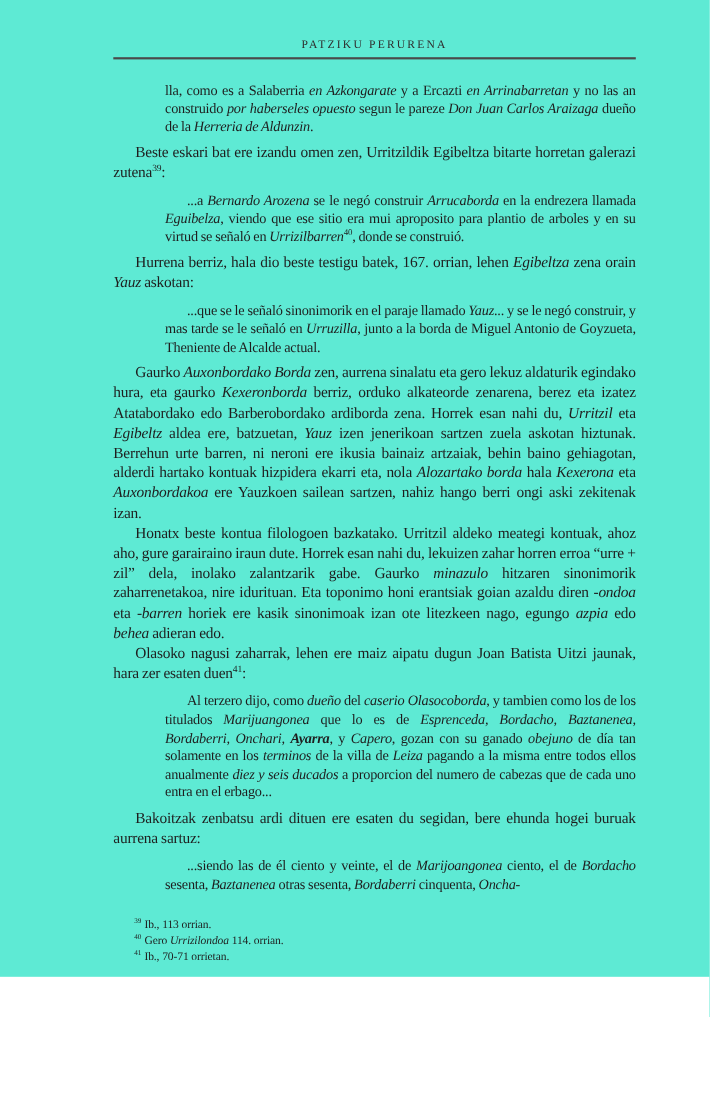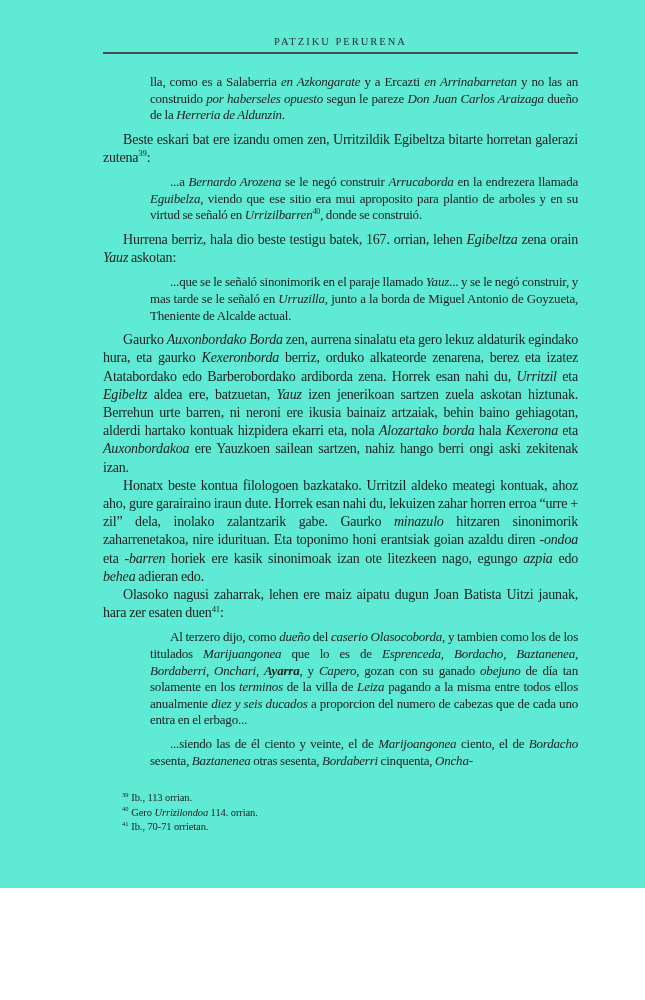--- a/index.html
+++ b/index.html
@@ -112,20 +112,21 @@
 
     <p class="para"><span>Gaurko </span><i>Auxonbordako Borda</i><span> zen, aurrena sinalatu eta gero lekuz aldaturik egindako hura, eta gaurko </span><i>Kexeronborda</i><span> berriz, orduko alkateorde zenarena, berez eta izatez Atatabordako edo Barberobordako ardiborda zena. Horrek esan nahi du, </span><i>Urritzil</i><span> eta </span><i>Egibeltz</i><span> aldea ere, batzuetan, </span><i>Yauz</i><span> izen jenerikoan sartzen zuela askotan hiztunak. Berrehun urte barren, ni neroni ere ikusia bainaiz artzaiak, behin baino gehiagotan, alderdi hartako kontuak hizpidera ekarri eta, nola </span><i>Alozartako borda</i><span> hala </span><i>Kexerona</i><span> eta </span><i>Auxonbordakoa</i><span> ere Yauzkoen sailean sartzen, nahiz hango berri ongi aski zekitenak izan.</span></p>
 
     <p class="para"><span>Honatx beste kontua filologoen bazkatako. Urritzil aldeko meategi kontuak, ahoz aho, gure garairaino iraun dute. Horrek esan nahi du, lekuizen zahar horren erroa “urre + zil” dela, inolako zalantzarik gabe. Gaurko </span><i>minazulo</i><span> hitzaren sinonimorik zaharrenetakoa, nire idurituan. Eta toponimo honi erantsiak goian azaldu diren </span><i>-ondoa</i><span> eta </span><i>-barren</i><span> horiek ere kasik sinonimoak izan ote litezkeen nago, egungo </span><i>azpia</i><span> edo </span><i>behea</i><span> adieran edo.</span></p>
 
 
     <p class="para"><span>Olasoko nagusi zaharrak, lehen ere maiz aipatu dugun Joan Batista Uitzi jaunak, hara zer esaten duen</span><sup>41</sup><span>:</span></p>
 
     <p class="quote"><span>Al terzero dijo, como </span><i>dueño</i><span> del </span><i>caserio Olasocoborda</i><span>, y tambien como los de los titulados </span><i>Marijuangonea</i><span> que lo es de </span><i>Esprenceda, Bordacho, Baztanenea, Bordaberri, Onchari,</i><span> </span><i style="font-weight: bold;">Ayarra</i><span>, y </span><i>Capero</i><span>, gozan con su ganado </span><i>obejuno</i><span> de día tan solamente en los </span><i>terminos</i><span> de la villa de </span><i>Leiza</i><span> pagando a la misma entre todos ellos anualmente </span><i>diez y seis ducados</i><span> a proporcion del numero de cabezas que de cada uno entra en el erbago...</span></p>
 
+    <p class="para"><span>Bakoitzak zenbatsu ardi dituen ere esaten du segidan, bere ehunda hogei buruak aurrena sartuz:</span></p>
 
     <p class="quote"><span>...siendo las de él ciento y veinte, el de </span><i>Marijoangonea</i><span> ciento, el de </span><i>Bordacho</i><span> sesenta, </span><i>Baztanenea</i><span> otras sesenta, </span><i>Bordaberri</i><span> cinquenta, </span><i>Oncha-</i></p>
 
     <section class="footnotes">
       <p class="footnote"><sup class="fn-num">39</sup><span class="fn-text"><span>Ib., 113 orrian.</span></span></p>
       <p class="footnote"><sup class="fn-num">40</sup><span class="fn-text"><span>Gero </span><i>Urrizilondoa</i><span> 114. orrian.</span></span></p>
       <p class="footnote"><sup class="fn-num">41</sup><span class="fn-text"><span>Ib., 70-71 orrietan.</span></span></p>
     </section>
 
   </main>

